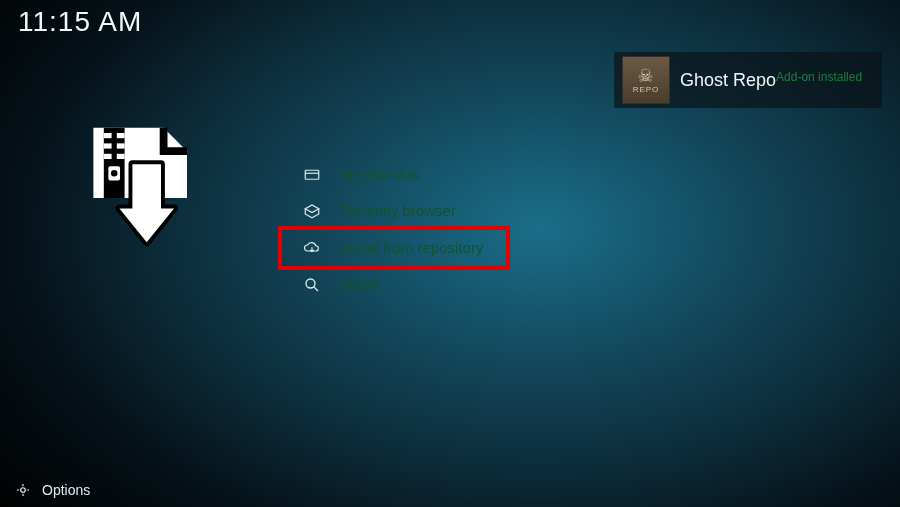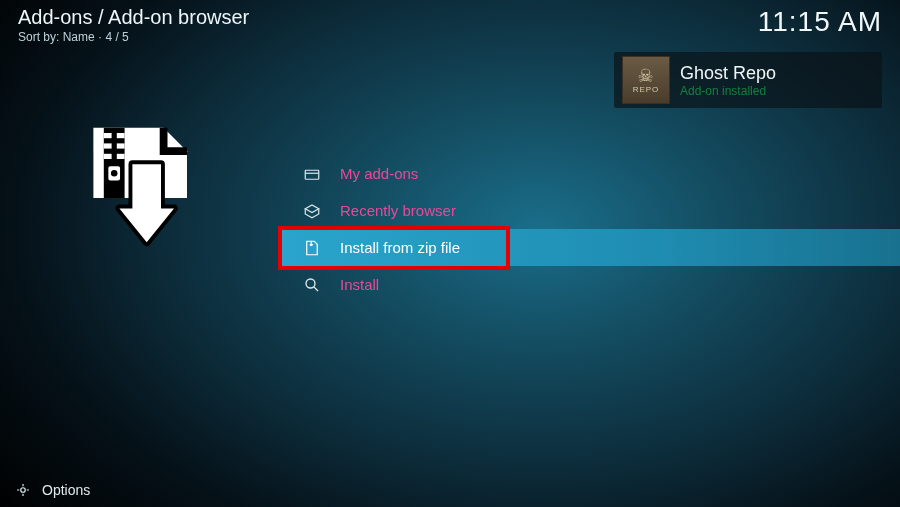--- a/index.html
+++ b/index.html
@@ -40,21 +40,21 @@
     border-radius: 2px;
   }
   .notif-thumb {
     width: 48px; height: 48px;
     background: linear-gradient(#6a5a45,#4a3d2c);
     border: 1px solid #3a2f22;
     display: flex; flex-direction:column; align-items:center; justify-content:center;
     font-size: 8px; color:#d8c9a8; letter-spacing:1px;
   }
   .notif-thumb .skull { font-size:18px; line-height:1; }
-  .notif-text { display:flex; flex-direction:column; }
+  .notif-text { display:flex; }
   .notif-title { font-size: 18px; color:#f0f6f8; }
   .notif-sub { font-size: 12px; color:#15803d; }
 
   
   .big-icon {
     position: absolute;
     top: 120px;
     left: 70px;
     width: 130px; height: 130px;
     color: #fff;
@@ -67,21 +67,21 @@
     left: 282px;
     right: 0;
   }
   .menu-item {
     height: 37px;
     display: flex;
     align-items: center;
     gap: 18px;
     padding-left: 20px;
     font-size: 15px;
-    color: #ec4899;
+    color: #14532d;
     cursor: pointer;
     position: relative;
   }
   .menu-item .icon { width: 20px; height: 20px; display:flex; align-items:center; justify-content:center; color:#dce9ed; }
   .menu-item.selected {
     background: linear-gradient(to right, #2aa4cc, #1f8db2 60%, #18718f);
     color: #fff;
   }
   .menu-item.selected .icon { color:#fff; }
 
@@ -106,28 +106,20 @@
     gap: 10px;
     font-size: 14px;
     color: #dfeaee;
   }
   .footer .gear { width:18px; height:18px; }
 </style>
 </head>
 <body>
 
 <div class="header">
-  <div class="header-left">
-    <div class="title">Add-ons / Add-on browser</div>
-    <div class="subtitle">
-      <span>Sort by: Name</span>
-      <span> · </span>
-      <span>4 / 5</span>
-    </div>
-  </div>
   <div class="clock">11:15 AM</div>
 </div>
 
 <div class="notification">
   <div class="notif-thumb">
     <div class="skull">☠</div>
     <div>REPO</div>
   </div>
   <div class="notif-text">
     <div class="notif-title">Ghost Repo</div>
@@ -181,30 +173,30 @@
   <div class="menu-item">
     <span class="icon">
       <svg viewBox="0 0 24 24" width="18" height="18" fill="none" stroke="currentColor" stroke-width="1.6">
         <path d="M3 9l9-5 9 5-9 5-9-5z"></path>
           <path d="M3 9v7l9 5 9-5V9"></path>
       </svg>
     </span>
     <span>Recently browser</span>
   </div>
 
-
-  <div class="menu-item selected">
+  <div class="menu-item">
     <span class="icon">
       <svg viewBox="0 0 24 24" width="18" height="18" fill="none" stroke="currentColor" stroke-width="1.6">
-        <path d="M5 3h10l4 4v14H5z"></path>
-          <path d="M11 3v6m0 0l-2-2m2 2l2-2"></path>
-      </svg>
-    </span>
-    <span>Install from zip file</span>
-  </div>
+        <path d="M6 16a4 4 0 010-8 6 6 0 0111 1 3.5 3.5 0 010 7H6z"></path>
+          <path d="M12 11v6m0 0l-2.5-2.5M12 17l2.5-2.5"></path>
+      </svg>
+    </span>
+    <span>Install from repository</span>
+  </div>
+
 
   <div class="menu-item">
     <span class="icon">
       <svg viewBox="0 0 24 24" width="18" height="18" fill="none" stroke="currentColor" stroke-width="1.8">
         <circle cx="10" cy="10" r="6"></circle>
           <path d="M20 20l-5.5-5.5"></path>
       </svg>
     </span>
     <span>Install</span>
   </div>

